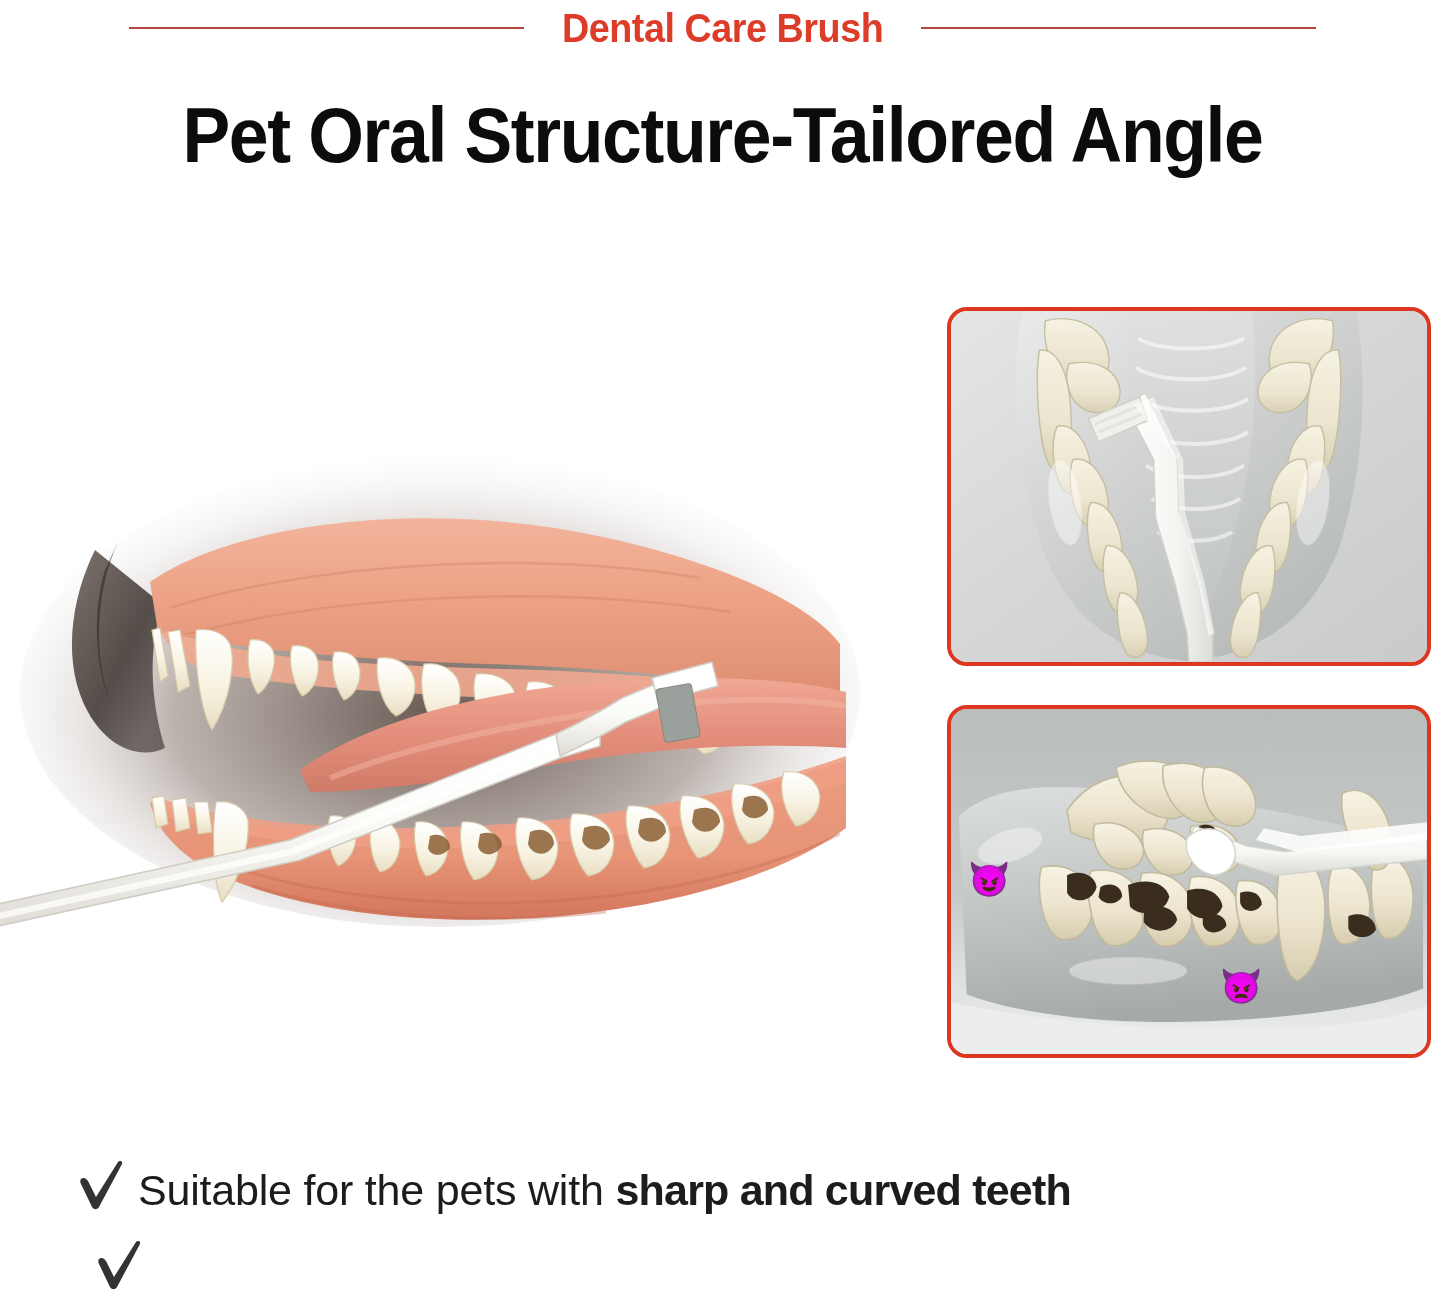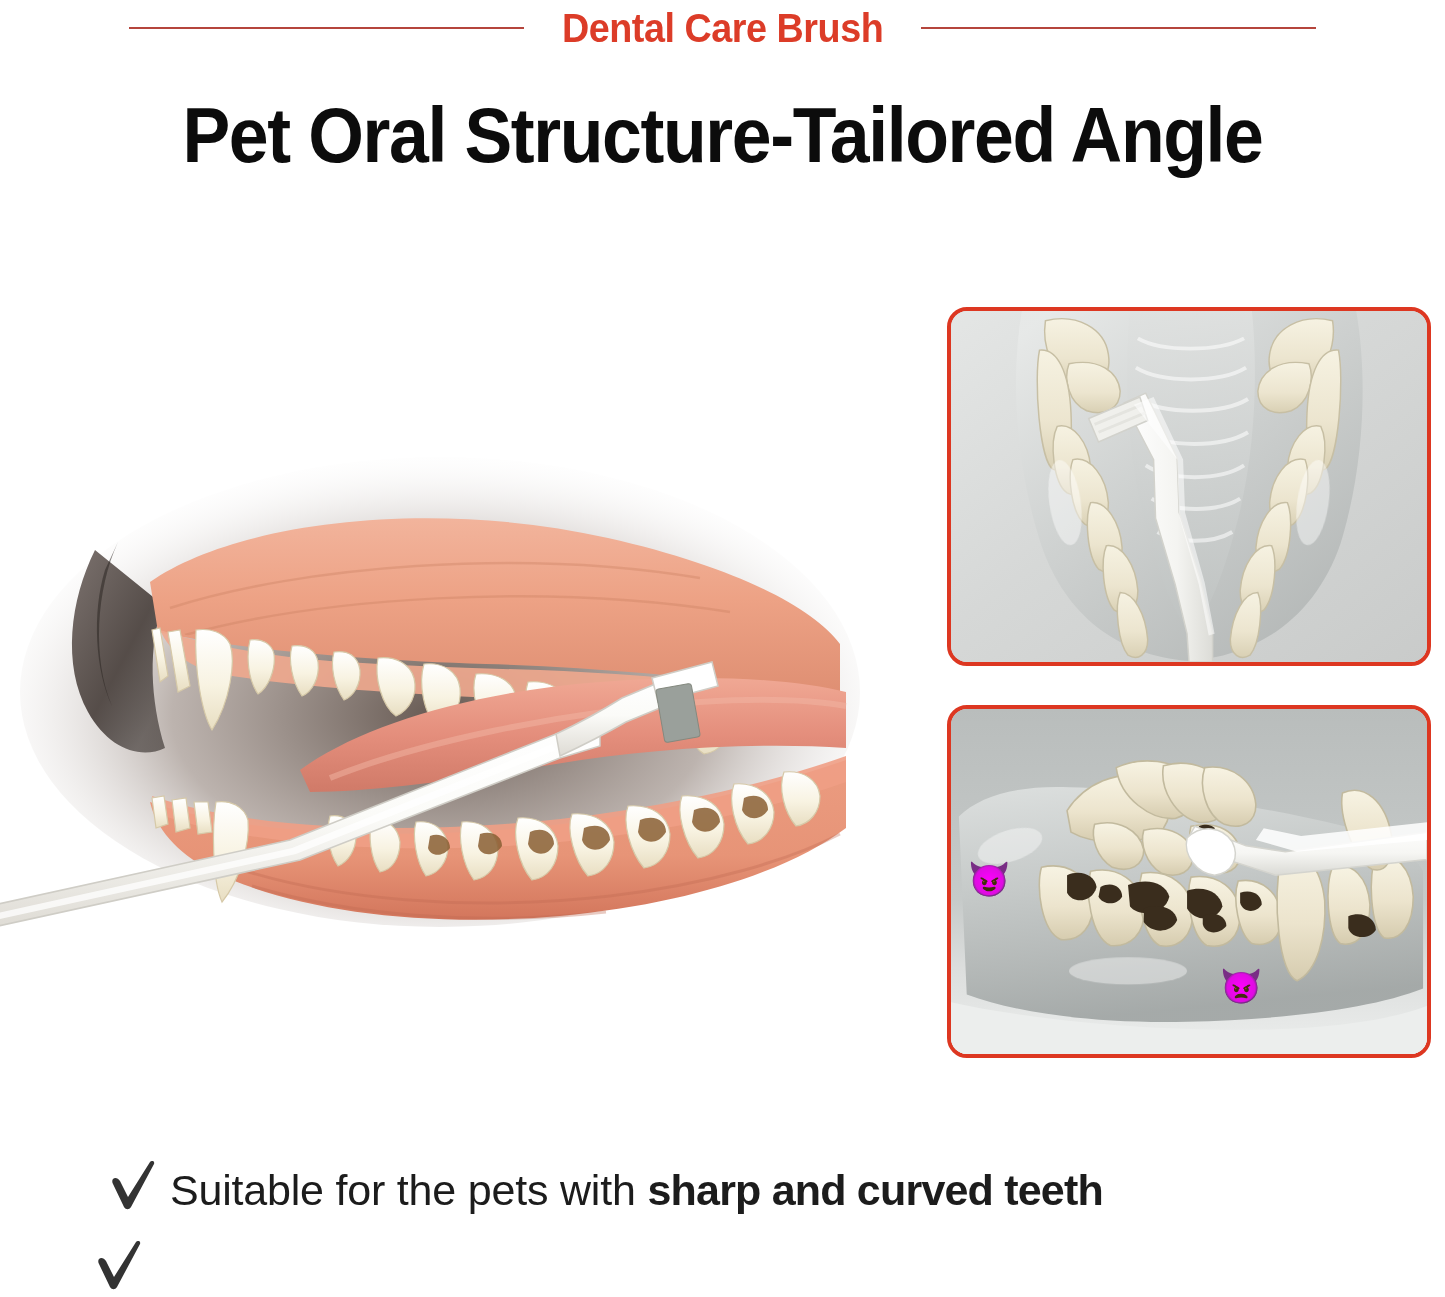--- a/index.html
+++ b/index.html
@@ -111,21 +111,21 @@
     position: absolute;
     left: 0;
     top: 1155px;
     width: 1445px;
   }
   .bullet-row {
     display: flex;
     align-items: baseline;
     white-space: nowrap;
   }
-  #bullet-row-0 { padding-left: 110px; margin-bottom: 22px; }
+  #bullet-row-0 { padding-left: 78px; margin-bottom: 22px; }
   #bullet-row-1 { padding-left: 96px; }
 
   .check-icon {
     flex: 0 0 auto;
     width: 46px;
     height: 50px;
     position: relative;
     top: 6px;
     margin-right: 14px;
   }

